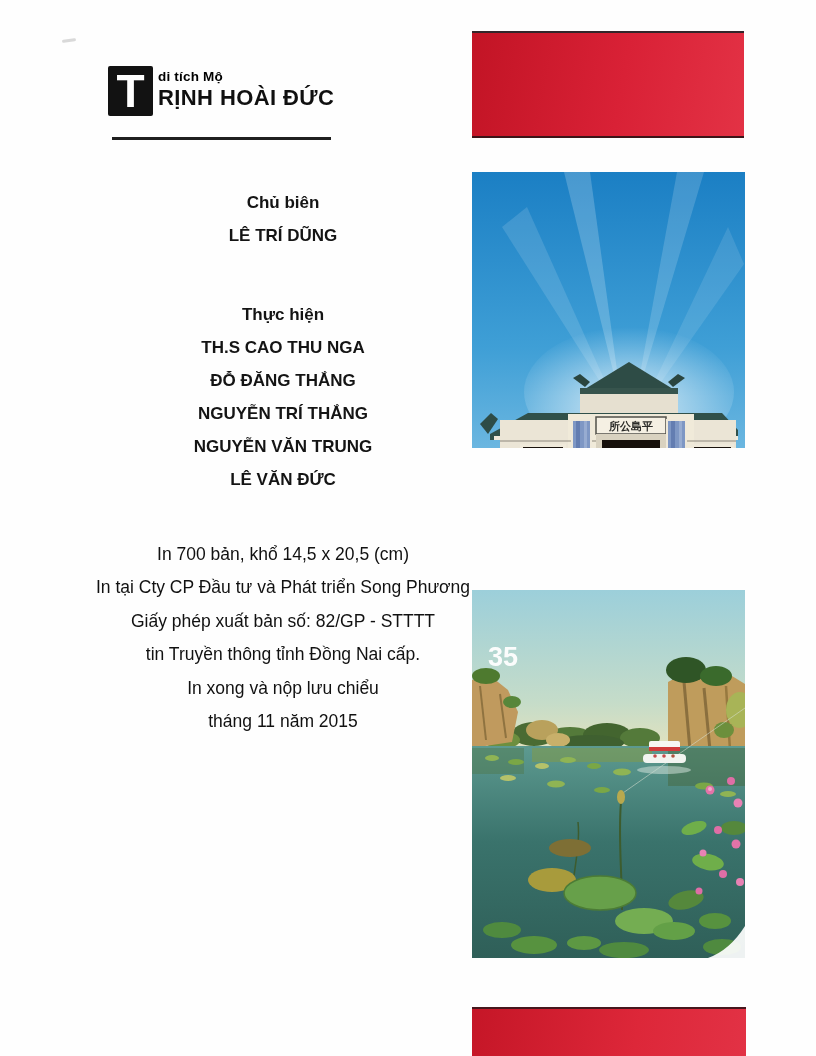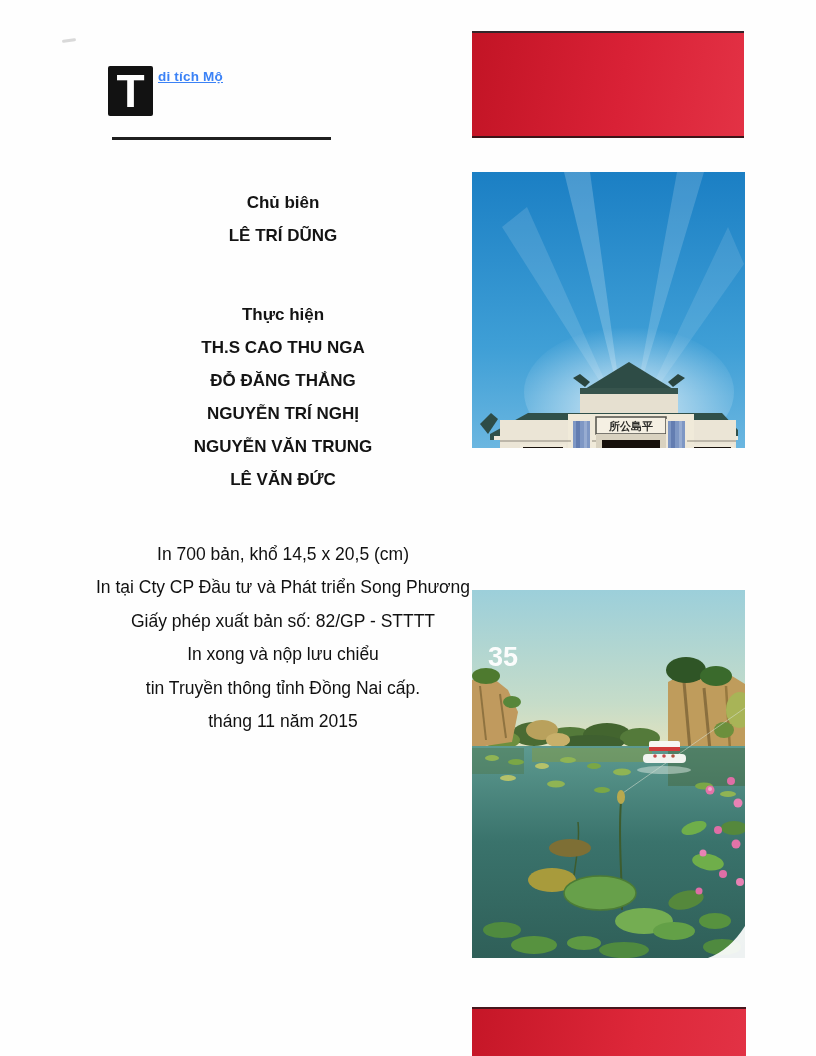--- a/index.html
+++ b/index.html
@@ -12,21 +12,21 @@
   
   .scan-mark { position:absolute; left:62px; top:39px; width:14px; height:3px;
     background:#c9c9c9; border-radius:2px; transform:rotate(-8deg); opacity:.7; }
 
   
   .logo { position:absolute; left:108px; top:66px; display:flex; align-items:flex-start; }
   .logo-box { width:45px; height:50px; background:#121212; color:#ffffff;
     display:flex; align-items:center; justify-content:center;
     font-size:46px; font-weight:800; line-height:1; border-radius:2px; }
   .logo-text { margin-left:5px; padding-top:3px; }
-  .logo-small { font-size:13.5px; font-weight:600; letter-spacing:.2px; color:#3b82f6;text-decoration:underline; }
+  .logo-small { font-size:13.5px; font-weight:600; letter-spacing:.2px; color:#000000; }
   .logo-big { font-size:22px; font-weight:800; letter-spacing:.4px; color:#101010; margin-top:1px; }
   .logo-rule { position:absolute; left:112px; top:137px; width:219px; height:2.5px; background:#1f1f1f; }
 
   
   .credits { position:absolute; left:95px; top:186px; width:376px; text-align:center; }
   .c-line { font-size:17px; font-weight:700; line-height:33px; white-space:nowrap; }
   .sec-thuchien { margin-top:46px; }
   .sec-mythuat  { margin-top:38px; }
   .imprint { margin-top:42px; }
   .i-line { font-size:17.5px; font-weight:500; line-height:33.4px; white-space:nowrap; color:#111; }
@@ -55,43 +55,44 @@
 <div class="page">
 
   <div class="scan-mark"></div>
 
   <div class="logo">
     <div class="logo-box">
       <span>T</span>
     </div>
     <div class="logo-text">
       <div class="logo-small">di tích Mộ</div>
+      <div class="logo-big">RỊNH HOÀI ĐỨC</div>
     </div>
   </div>
   <div class="logo-rule"></div>
 
   <div class="credits">
     <div class="section">
       <div class="c-line">Chủ biên</div>
       <div class="c-line">LÊ TRÍ DŨNG</div>
     </div>
     <div class="section sec-thuchien">
       <div class="c-line">Thực hiện</div>
       <div class="c-line">TH.S CAO THU NGA</div>
       <div class="c-line">ĐỖ ĐĂNG THẮNG</div>
-      <div class="c-line">NGUYỄN TRÍ NGHỊ</div>
+      <div class="c-line">NGUYỄN TRÍ THẮNG</div>
       <div class="c-line">NGUYỄN VĂN TRUNG</div>
       <div class="c-line">LÊ VĂN ĐỨC</div>
     </div>
     <div class="imprint">
       <div class="i-line bolder">In 700 bản, khổ 14,5 x 20,5 (cm)</div>
       <div class="i-line bolder">In tại Cty CP Đầu tư và Phát triển Song Phương</div>
       <div class="i-line">Giấy phép xuất bản số: 82/GP - STTTT</div>
+      <div class="i-line">tin Truyền thông tỉnh Đồng Nai cấp.</div>
       <div class="i-line">In xong và nộp lưu chiểu</div>
-      <div class="i-line">tin Truyền thông tỉnh Đồng Nai cấp.</div>
       <div class="i-line">tháng 11 năm 2015</div>
     </div>
   </div>
 
   <div class="red-block"></div>
 
   <div class="photo photo-temple">
     <svg width="273" height="384" viewBox="0 0 273 384">
       <defs>
         <linearGradient id="skyT" x1="0" y1="0" x2="0" y2="1">

